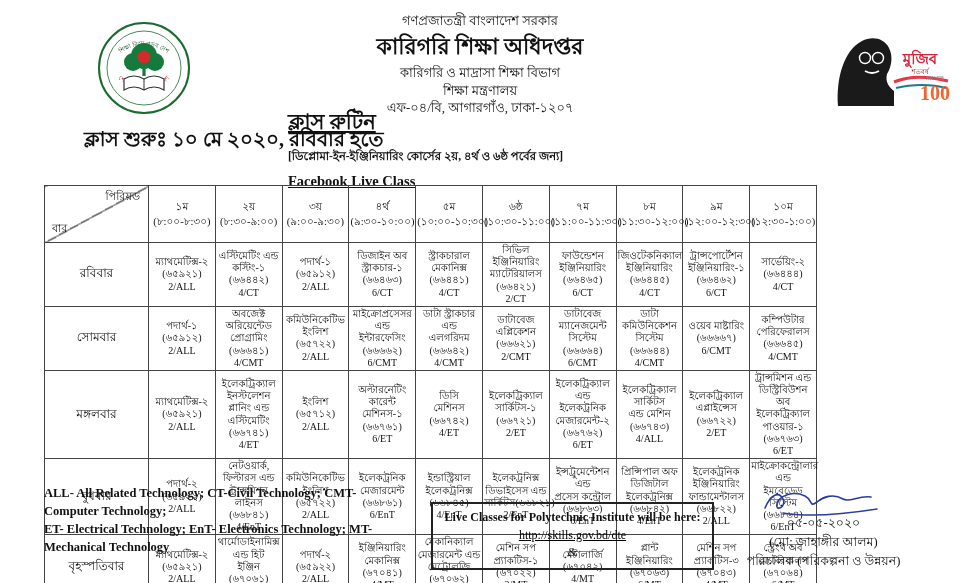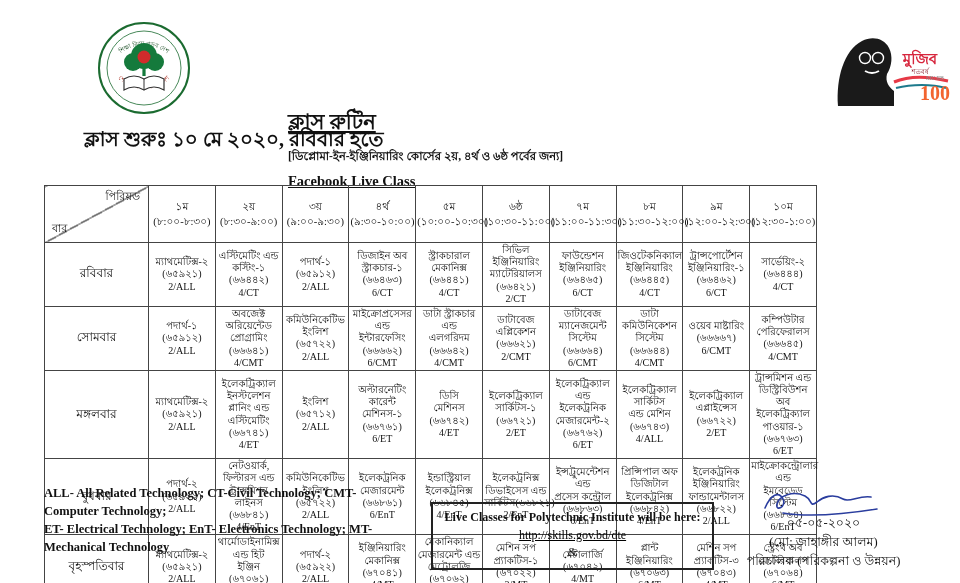--- a/index.html
+++ b/index.html
@@ -82,20 +82,27 @@
       <path d="M33,47 Q40,51 47,47" stroke="#ffffff" stroke-width="2" fill="none"></path>
     </g>
     <path d="M62,58 C76,52 96,52 116,57" stroke="#e63946" stroke-width="3" fill="none"></path>
     <path d="M64,64 C80,60 100,60 114,64" stroke="#1d7a8c" stroke-width="2.2" fill="none"></path>
     <text x="88" y="40" font-size="15" font-weight="bold" fill="#d7263d" text-anchor="middle">মুজিব</text>
     <text x="88" y="50" font-size="7" fill="#8a1c2b" text-anchor="middle">শতবর্ষ</text>
     <text x="103" y="56" font-size="6" fill="#888888" text-anchor="middle">MUJIB</text>
     <text x="103" y="76" font-size="20" font-weight="bold" fill="#f26430" text-anchor="middle">100</text>
   </svg>
 
+  <div class="letterhead">
+    <div class="lh-small">গণপ্রজাতন্ত্রী বাংলাদেশ সরকার</div>
+    <div class="lh-title">কারিগরি শিক্ষা অধিদপ্তর</div>
+    <div class="lh-small">কারিগরি ও মাদ্রাসা শিক্ষা বিভাগ</div>
+    <div class="lh-small">শিক্ষা মন্ত্রণালয়</div>
+    <div class="lh-small">এফ-০৪/বি, আগারগাঁও, ঢাকা-১২০৭</div>
+  </div>
 
   <div class="start-note">ক্লাস শুরুঃ ১০ মে ২০২০, রবিবার হতে</div>
   <div class="center-band">
     <div class="routine-title">ক্লাস রুটিন</div>
     <div class="scope-note">[ডিপ্লোমা-ইন-ইঞ্জিনিয়ারিং কোর্সের ২য়, ৪র্থ ও ৬ষ্ঠ পর্বের জন্য]</div>
     <div class="fb-live">Facebook Live Class</div>
   </div>
 
   <table class="routine">
     <colgroup>

